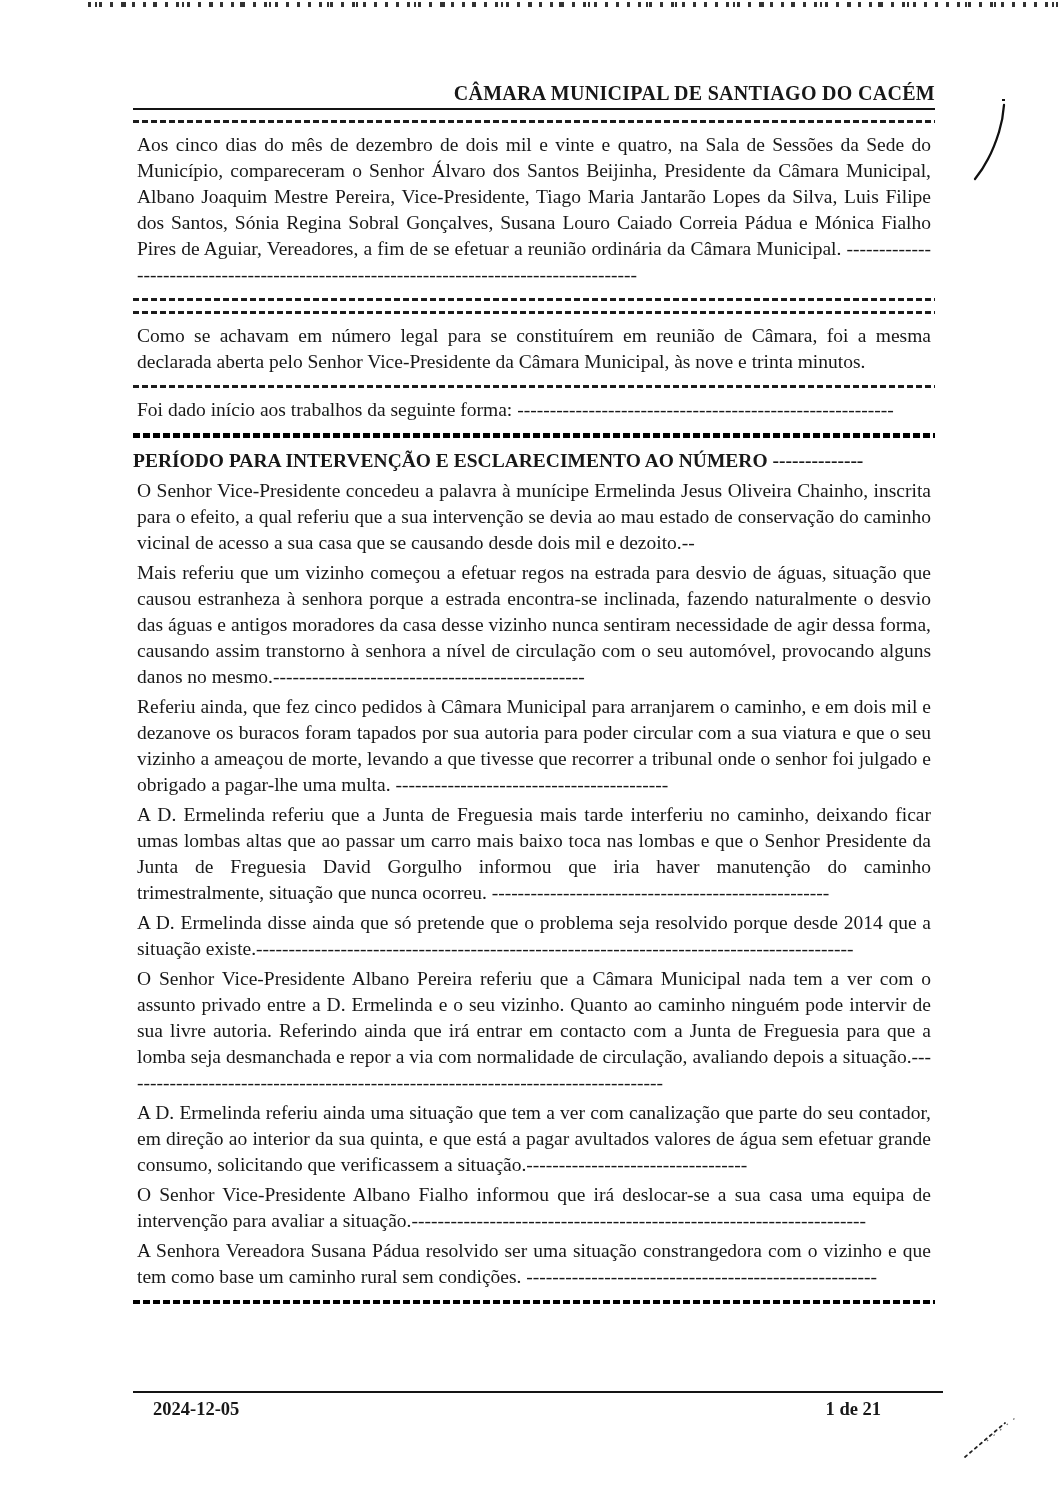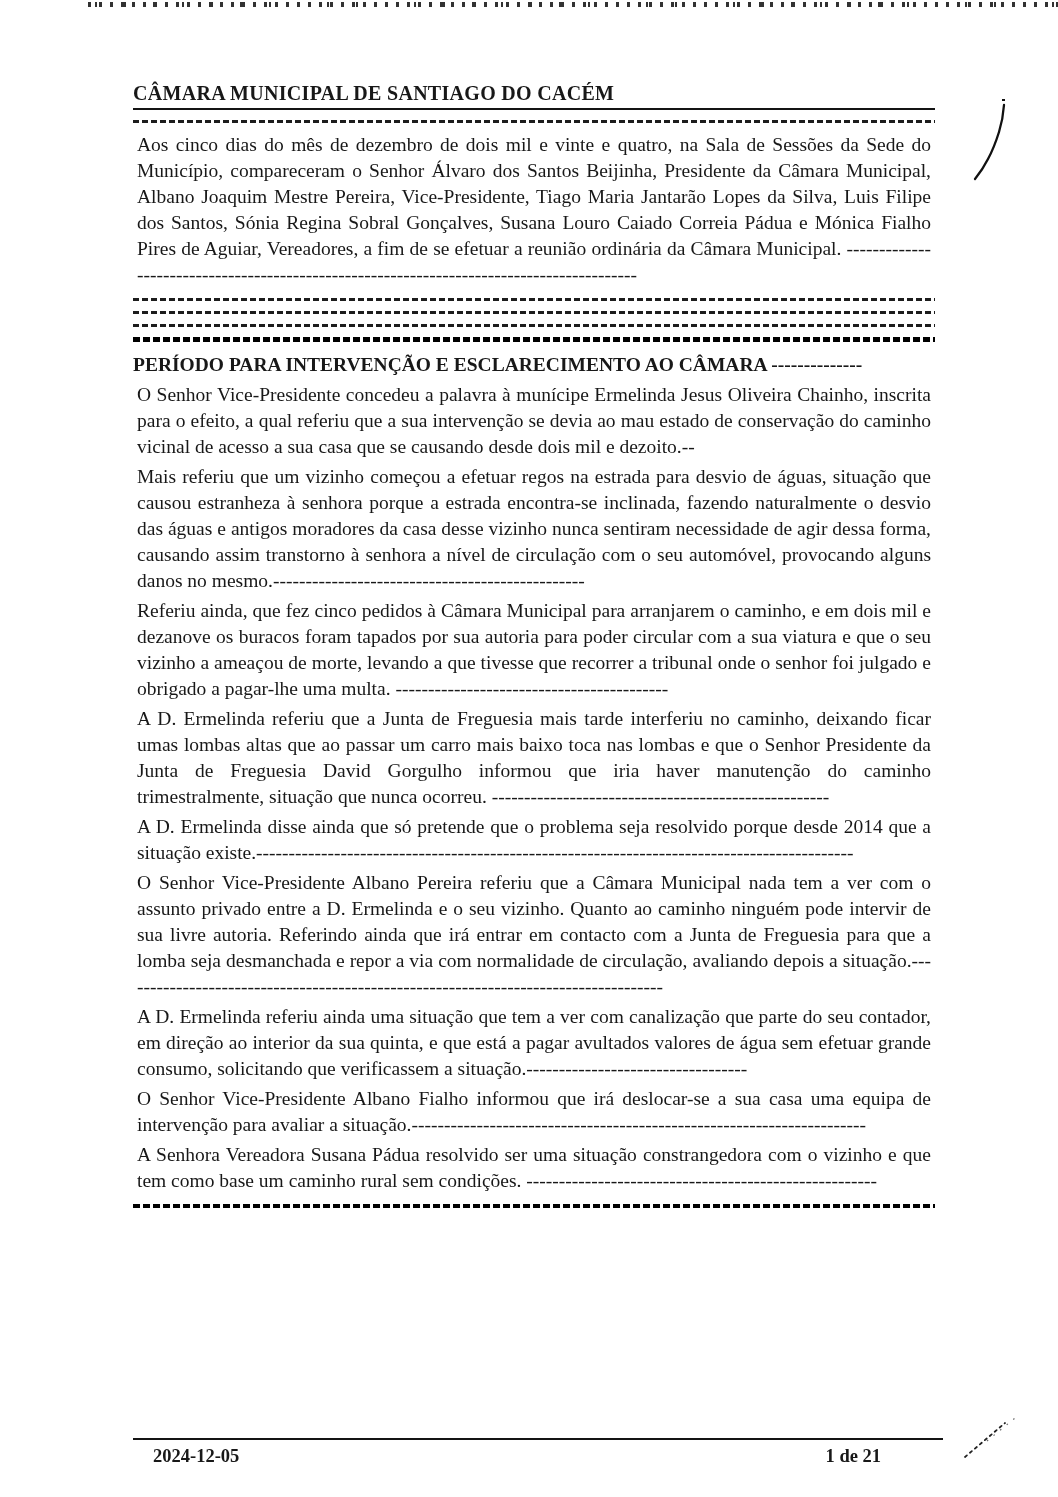--- a/index.html
+++ b/index.html
@@ -10,40 +10,40 @@
   }
   .scan-noise{
     position:absolute;top:2px;left:88px;right:0;height:5px;
     background:
       repeating-linear-gradient(90deg,#000 0 3px,transparent 3px 11px),
       repeating-linear-gradient(90deg,transparent 0 7px,#000 7px 9px,transparent 9px 29px);
     opacity:.8;
   }
   .content{position:absolute;left:133px;top:82px;width:802px;}
   .title{
-    text-align:left;font-weight:bold;font-size:20px;line-height:23px;
+    text-align:right;font-weight:bold;font-size:20px;line-height:23px;
     letter-spacing:.3px;
   }
   .title-rule{border:0;border-top:2.5px solid #141414;margin:3px 0 4px 0;}
   .h1{
     font-weight:bold;font-size:19.5px;line-height:29px;text-align:justify;
     word-spacing:10px;margin:0;
   }
   .para{font-size:19.5px;line-height:26px;text-align:justify;margin:4px;}
   .h2{font-weight:bold;font-size:19.5px;line-height:27px;text-align:justify;margin:0;}
   .sep{
     height:3px;margin:10px 0 9px 0;
     background:repeating-linear-gradient(90deg,#1d1d1d 0 6px,transparent 6px 9px);
   }
   .sep-heavy{
     height:4.5px;margin:10px 0 9px 0;
     background:repeating-linear-gradient(90deg,#000 0 7px,transparent 7px 10px);
   }
   .footer{
-    position:absolute;left:133px;top:1438px;width:810px;
+    position:absolute;left:133px;top:1391px;width:810px;
     border-top:2.5px solid #141414;
   }
   .footer-row{
     display:flex;justify-content:space-between;align-items:flex-start;
     font-weight:bold;font-size:18.5px;padding-top:6px;
   }
   .footer-date{padding-left:20px;}
   .footer-page{padding-right:62px;}
   .artifact{position:absolute;pointer-events:none;}
 </style>
@@ -53,23 +53,25 @@
 <div class="scan-noise"></div>
 
 <div class="content">
   <div class="title">CÂMARA MUNICIPAL DE SANTIAGO DO CACÉM</div>
   <hr class="title-rule">
   <div>
       <div class="sep"></div>
       <p class="para">Aos cinco dias do mês de dezembro de dois mil e vinte e quatro, na Sala de Sessões da Sede do Município, compareceram o Senhor Álvaro dos Santos Beijinha, Presidente da Câmara Municipal, Albano Joaquim Mestre Pereira, Vice-Presidente, Tiago Maria Jantarão Lopes da Silva, Luis Filipe dos Santos, Sónia Regina Sobral Gonçalves, Susana Louro Caiado Correia Pádua e Mónica Fialho Pires de Aguiar, Vereadores, a fim de se efetuar a reunião ordinária da Câmara Municipal. ------------------------------------------------------------------------------------------</p>
       <div class="sep"></div>
       <div class="sep"></div>
+      <p class="para">Como se achavam em número legal para se constituírem em reunião de Câmara, foi a mesma declarada aberta pelo Senhor Vice-Presidente da Câmara Municipal, às nove e trinta minutos.</p>
       <div class="sep"></div>
+      <p class="para">Foi dado início aos trabalhos da seguinte forma: ----------------------------------------------------------</p>
       <div class="sep-heavy"></div>
-      <p class="h2">PERÍODO PARA INTERVENÇÃO E ESCLARECIMENTO AO CÂMARA --------------</p>
+      <p class="h2">PERÍODO PARA INTERVENÇÃO E ESCLARECIMENTO AO NÚMERO --------------</p>
       <p class="para">O Senhor Vice-Presidente concedeu a palavra à munícipe Ermelinda Jesus Oliveira Chainho, inscrita para o efeito, a qual referiu que a sua intervenção se devia ao mau estado de conservação do caminho vicinal de acesso a sua casa que se causando desde dois mil e dezoito.--</p>
       <p class="para">Mais referiu que um vizinho começou a efetuar regos na estrada para desvio de águas, situação que causou estranheza à senhora porque a estrada encontra-se inclinada, fazendo naturalmente o desvio das águas e antigos moradores da casa desse vizinho nunca sentiram necessidade de agir dessa forma, causando assim transtorno à senhora a nível de circulação com o seu automóvel, provocando alguns danos no mesmo.------------------------------------------------</p>
       <p class="para">Referiu ainda, que fez cinco pedidos à Câmara Municipal para arranjarem o caminho, e em dois mil e dezanove os buracos foram tapados por sua autoria para poder circular com a sua viatura e que o seu vizinho a ameaçou de morte, levando a que tivesse que recorrer a tribunal onde o senhor foi julgado e obrigado a pagar-lhe uma multa. ------------------------------------------</p>
       <p class="para">A D. Ermelinda referiu que a Junta de Freguesia mais tarde interferiu no caminho, deixando ficar umas lombas altas que ao passar um carro mais baixo toca nas lombas e que o Senhor Presidente da Junta de Freguesia David Gorgulho informou que iria haver manutenção do caminho trimestralmente, situação que nunca ocorreu. ----------------------------------------------------</p>
       <p class="para">A D. Ermelinda disse ainda que só pretende que o problema seja resolvido porque desde 2014 que a situação existe.--------------------------------------------------------------------------------------------</p>
       <p class="para">O Senhor Vice-Presidente Albano Pereira referiu que a Câmara Municipal nada tem a ver com o assunto privado entre a D. Ermelinda e o seu vizinho. Quanto ao caminho ninguém pode intervir de sua livre autoria. Referindo ainda que irá entrar em contacto com a Junta de Freguesia para que a lomba seja desmanchada e repor a via com normalidade de circulação, avaliando depois a situação.------------------------------------------------------------------------------------</p>
       <p class="para">A D. Ermelinda referiu ainda uma situação que tem a ver com canalização que parte do seu contador, em direção ao interior da sua quinta, e que está a pagar avultados valores de água sem efetuar grande consumo, solicitando que verificassem a situação.----------------------------------</p>
       <p class="para">O Senhor Vice-Presidente Albano Fialho informou que irá deslocar-se a sua casa uma equipa de intervenção para avaliar a situação.----------------------------------------------------------------------</p>
       <p class="para">A Senhora Vereadora Susana Pádua resolvido ser uma situação constrangedora com o vizinho e que tem como base um caminho rural sem condições. ------------------------------------------------------</p>
       <div class="sep-heavy"></div>

